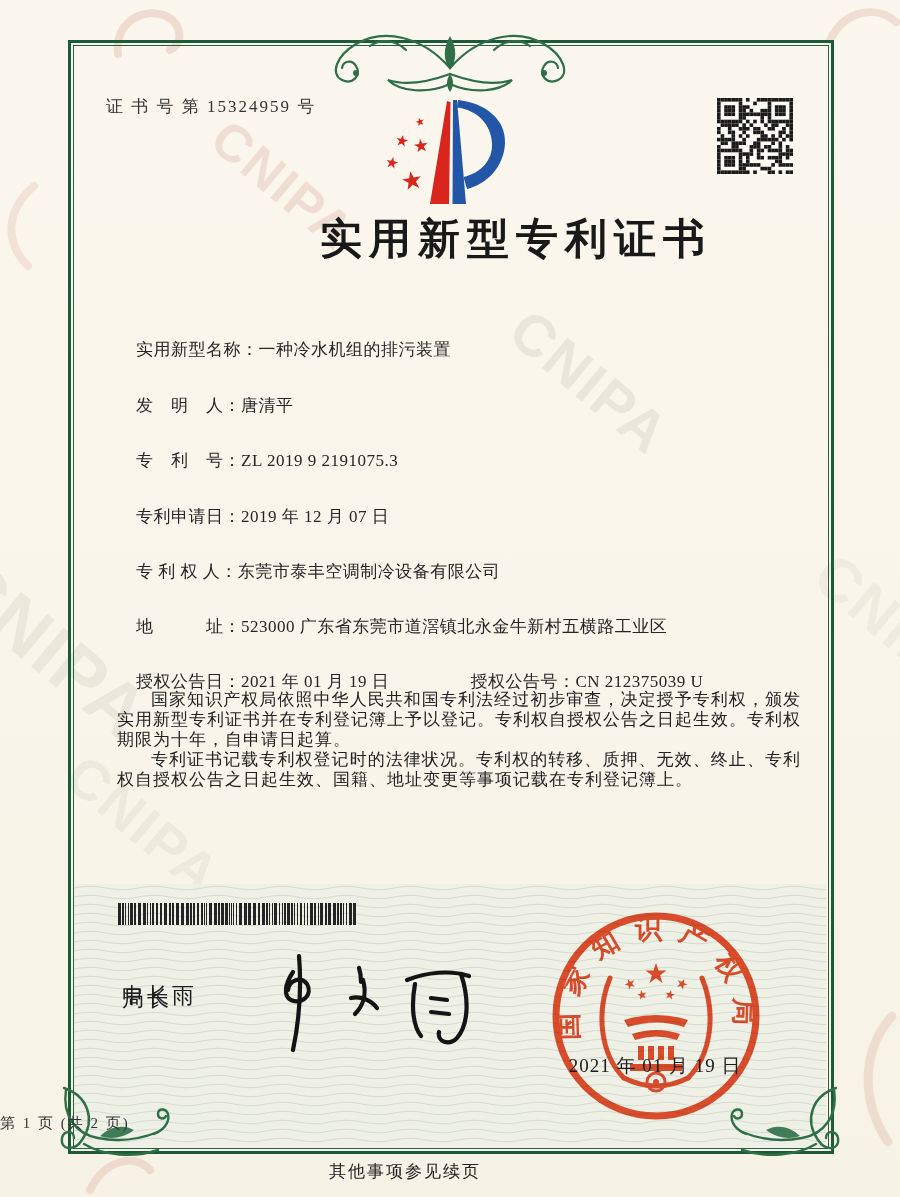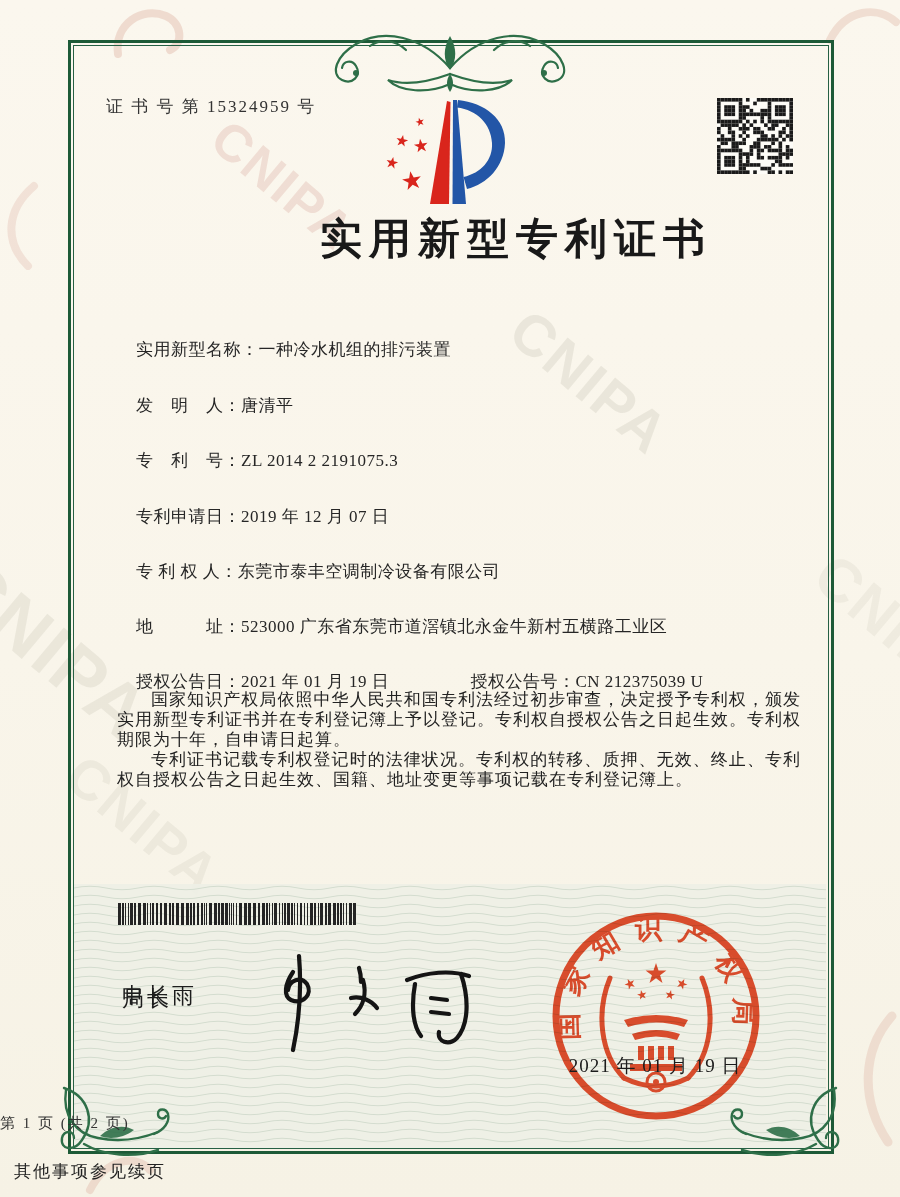--- a/index.html
+++ b/index.html
@@ -24,22 +24,22 @@
   .pair2{position:absolute;left:325px;top:0;}
   .paras{position:absolute;left:117px;top:690px;width:684px;z-index:3;}
   .paras p{margin:0;font-size:17px;line-height:20px;letter-spacing:1px;text-align:justify;
            text-indent:2em;color:#222;}
   .sig-label{position:absolute;left:122px;font-size:22px;letter-spacing:3px;color:#1d1d1d;z-index:4;}
   .seal{position:absolute;left:548px;top:908px;width:216px;height:216px;z-index:4;mix-blend-mode:multiply;}
   .seal-date{position:absolute;left:542px;top:1053px;width:226px;text-align:center;font-size:19px;
              letter-spacing:1px;color:#1c1c1c;z-index:5;}
   .page-info{position:absolute;left:0;top:1114px;width:845px;font-size:15px;
              letter-spacing:2px;color:#333;z-index:4;}
-  .note-out{position:absolute;left:0;top:1160px;width:810px;text-align:left;font-size:17px;
-            letter-spacing:2px;color:#222;z-index:3;padding-left:14px;}
+  .note-out{position:absolute;left:0;top:1160px;width:810px;text-align:center;font-size:17px;
+            letter-spacing:2px;color:#222;z-index:3;}
   .z1{z-index:1}.z3{z-index:3}.z4{z-index:4}
 </style>
 </head>
 <body>
 
 <div class="page">
 
   <svg class="abs z1" style="left:112px;top:2px" width="80" height="70">
     <path d="M6,52 C2,22 30,4 54,14 C70,21 72,42 58,48" stroke="#dcae9f" stroke-width="8" fill="none" stroke-linecap="round" opacity="0.38"></path>
   </svg>
@@ -411,21 +411,21 @@
 
   <div class="title">实用新型专利证书</div>
 
   <div class="field" style="top:374px">
     <span class="flabel">发　明　人：</span><span class="fvalue">唐清平</span>
   </div>
   <div class="field" style="top:318px">
     <span class="flabel">实用新型名称：</span><span class="fvalue">一种冷水机组的排污装置</span>
   </div>
   <div class="field" style="top:429px">
-    <span class="flabel">专　利　号：</span><span class="fvalue">ZL 2014 2 2191075.3</span>
+    <span class="flabel">专　利　号：</span><span class="fvalue">ZL 2019 9 2191075.3</span>
   </div>
   <div class="field" style="top:485px">
     <span class="flabel">专利申请日：</span><span class="fvalue">2019 年 12 月 07 日</span>
   </div>
   <div class="field" style="top:540px">
     <span class="flabel">专 利 权 人：</span><span class="fvalue">东莞市泰丰空调制冷设备有限公司</span>
   </div>
   <div class="field" style="top:595px">
     <span class="flabel">地　　　址：</span><span class="fvalue">523000 广东省东莞市道滘镇北永金牛新村五横路工业区</span>
   </div>

